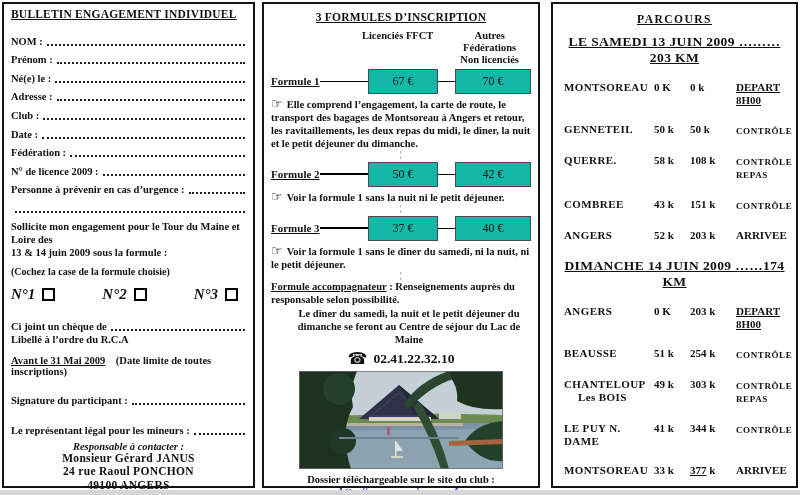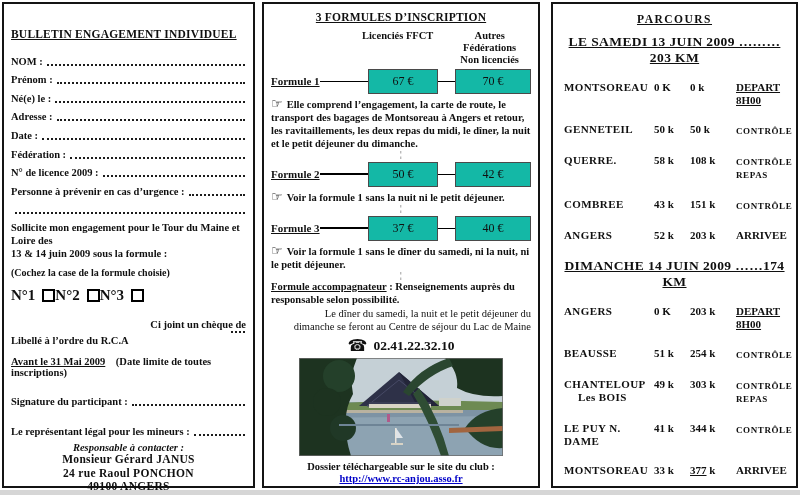--- a/index.html
+++ b/index.html
@@ -1,37 +1,37 @@
 <!DOCTYPE html>
 <html><head>
 <meta charset="utf-8">
 <style>
   * { margin:0; padding:0; box-sizing:border-box; }
   html,body { width:800px; height:495px; background:#ffffff; overflow:hidden;
     font-family:"Liberation Serif","DejaVu Serif",serif; color:#101010; }
   .page { position:relative; width:800px; height:495px; background:#ffffff; }
   .scan-edge { position:absolute; left:0; right:0; bottom:0; height:5px; background:#d6d6d6; }
   .panel { position:absolute; top:2px; height:486px; background:#fff; border:2px solid #141414; }
-  .panel-left   { left:2px;   width:253px; padding:24px 7px 0 7px; }
+  .panel-left   { left:2px;   width:253px; padding:4px 7px 0 7px; }
   .panel-middle { left:262px; width:278px; padding:7px 7px 0 7px; }
   .panel-right  { left:551px; width:247px; padding:9px 7px 0 7px; }
   .u { text-decoration:underline; }
   .link { color:#0000c8; text-decoration:underline; font-weight:bold; cursor:pointer; }
 
   
   .lp-title { font-size:11.5px; font-weight:bold; text-decoration:underline; letter-spacing:.2px; margin-bottom:9px; }
   .field-row { display:flex; align-items:flex-end; height:18.6px; font-size:10.5px; font-weight:bold; }
   .f-lab { white-space:nowrap; line-height:12px; }
   .leader { flex:1; border-bottom:2px dotted #1c1c1c; margin:0 1px 2px 4px; min-width:14px; }
   .sollicite { font-size:10.5px; font-weight:bold; line-height:13px; margin-top:5px; }
   .cochez { font-size:10px; font-weight:bold; margin-top:7px; }
-  .cb-row { display:flex; margin:9px 8px 0 0; }
+  .cb-row { display:flex; justify-content:space-between; margin:9px 8px 0 0;font-style:italic; }
   .cb-item { font-size:15px; font-weight:bold; display:flex; align-items:center; }
   .cb-box { display:inline-block; width:13px; height:13px; border:2.5px solid #000; margin-left:7px; background:#fff; }
-  .cheque-row { display:flex; align-items:flex-end; font-size:10.5px; font-weight:bold; margin-top:15px; height:15px;flex-direction:column; }
+  .cheque-row { display:flex; align-items:flex-end; font-size:10.5px; font-weight:bold; margin-top:15px; height:15px; }
   .libelle { font-size:10.5px; font-weight:bold; margin-top:1px; }
   .deadline { font-size:10.5px; font-weight:bold; margin-top:10px; }
   .sig-row { display:flex; align-items:flex-end; font-size:10.5px; font-weight:bold; margin-top:15px; height:15px; }
   .contact { text-align:center; margin-top:4px; }
   .script { font-style:italic; font-weight:bold; font-size:10.5px; }
   .contact-line { font-size:11.5px; font-weight:bold; line-height:13.5px; letter-spacing:.3px; }
 
   
   .mp-title { font-size:11.5px; font-weight:bold; text-decoration:underline; text-align:center; letter-spacing:.2px; margin-bottom:7px; }
   .mp-heads { display:flex; margin-left:88px; font-size:10.5px; font-weight:bold; line-height:12px; }
@@ -42,21 +42,21 @@
   .f-line { flex:1; border-top:1.5px solid #000; min-width:10px; }
   .f-row.thick .f-line { border-top-width:2.5px; }
   .f-gap { width:17px; border-top:1.5px solid #000; }
   .f-box { width:70px; height:25px; border:1.5px solid #4a4a4a; display:flex; align-items:center; justify-content:center;
            font-size:12px; font-weight:normal; background:#14b8a6; flex-shrink:0; }
   .f-box2 { width:76px; }
   .f-note { font-size:10.5px; font-weight:bold; line-height:13px; margin-top:1px; }
   .hand { font-family:"DejaVu Sans",sans-serif; font-size:13px; font-weight:normal; margin-right:4px; }
   .sep { text-align:center; font-size:9px; line-height:9px; color:#333; }
   .accomp { font-size:10.5px; font-weight:bold; line-height:13px; }
-  .dinner { font-size:10.5px; font-weight:normal; line-height:13px; text-align:right; margin-top:1px;margin-left:16px; }
+  .dinner { font-size:10.5px; font-weight:bold; line-height:13px; text-align:center; margin-top:1px;margin-left:16px; }
   .phone-line { text-align:center; font-size:13.5px; font-weight:bold; margin-top:3px; }
   .tel-icon { font-family:"DejaVu Sans",sans-serif; font-size:16px; font-weight:normal; vertical-align:-1px; margin-right:6px; }
   .photo { display:block; margin:3px auto 0 auto; width:204px; height:98px; }
   .dl-text { font-size:10.5px; font-weight:bold; text-align:center; margin-top:5px; }
   .dl-link { font-size:10.5px; text-align:center; margin-top:1px; }
 
   
   .rp-title { font-size:11.5px; font-weight:bold; text-decoration:underline; text-align:center; letter-spacing:1.5px; margin-bottom:9px; }
   .day-head { font-size:13.5px; font-weight:bold; text-decoration:underline; text-align:center; letter-spacing:.4px; margin-bottom:15px; }
   .r-rows { }
@@ -82,20 +82,24 @@
         <div class="field-row">
           <span class="f-lab">Prénom :</span>
           <span class="leader"></span>
         </div>
         <div class="field-row">
           <span class="f-lab">Né(e) le :</span>
           <span class="leader"></span>
         </div>
         <div class="field-row">
           <span class="f-lab">Adresse :</span>
+          <span class="leader"></span>
+        </div>
+        <div class="field-row">
+          <span class="f-lab">Club :</span>
           <span class="leader"></span>
         </div>
         <div class="field-row">
           <span class="f-lab">Date :</span>
           <span class="leader"></span>
         </div>
         <div class="field-row">
           <span class="f-lab">Fédération :</span>
           <span class="leader"></span>
         </div>

